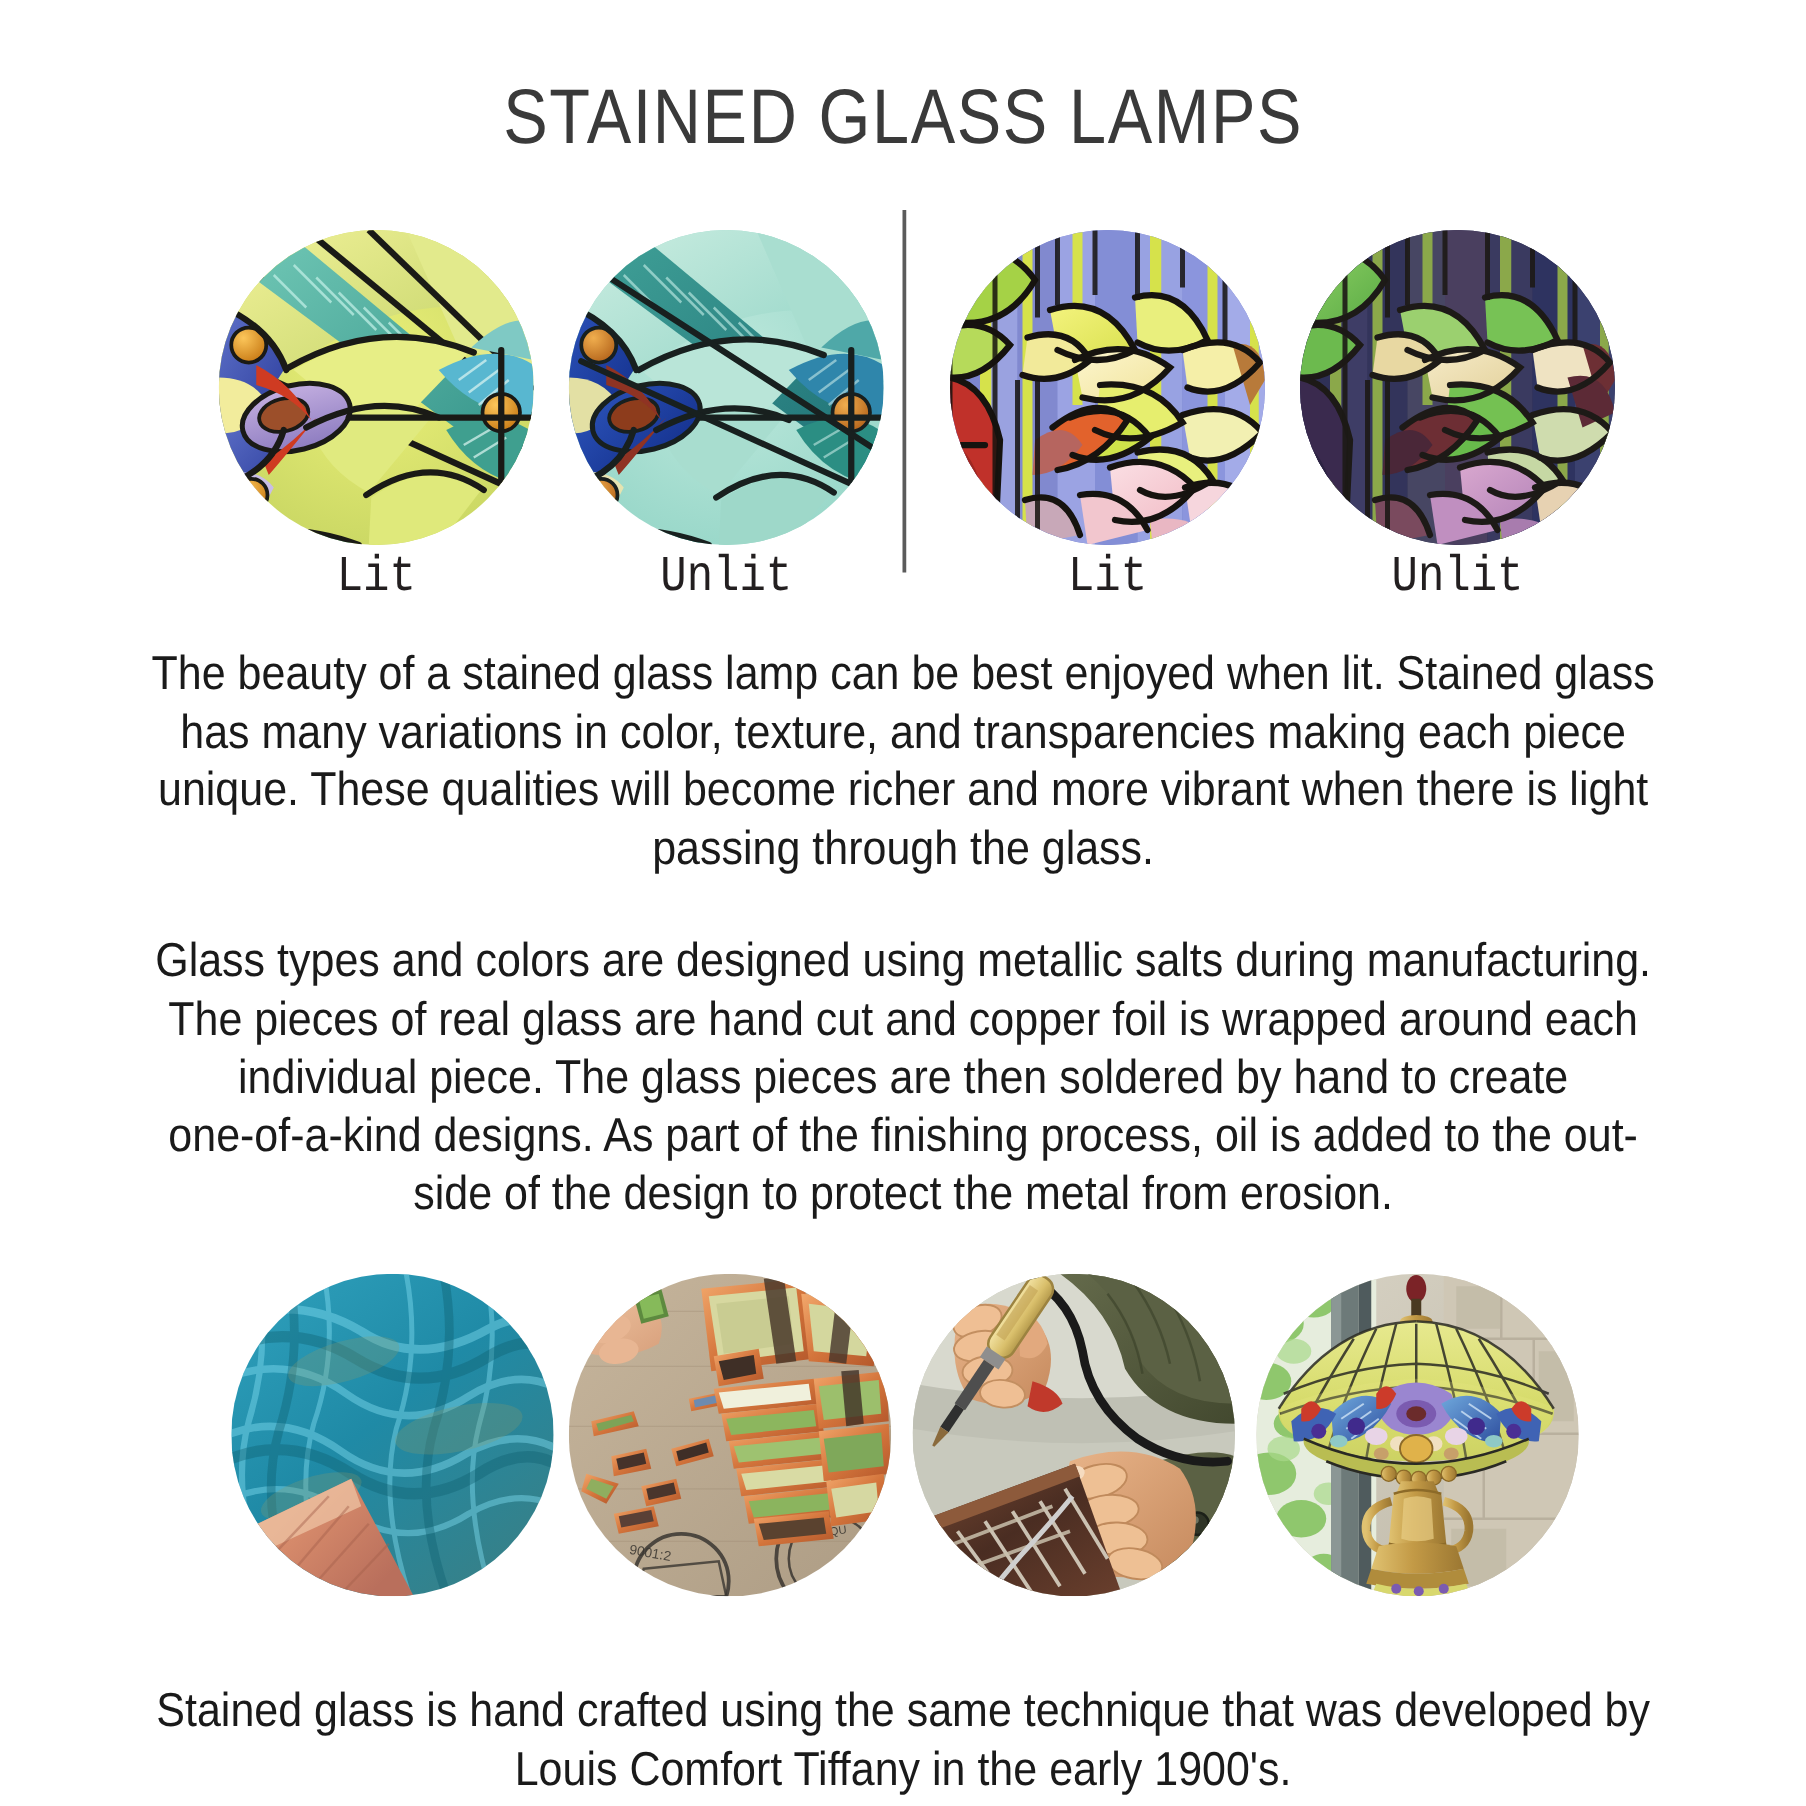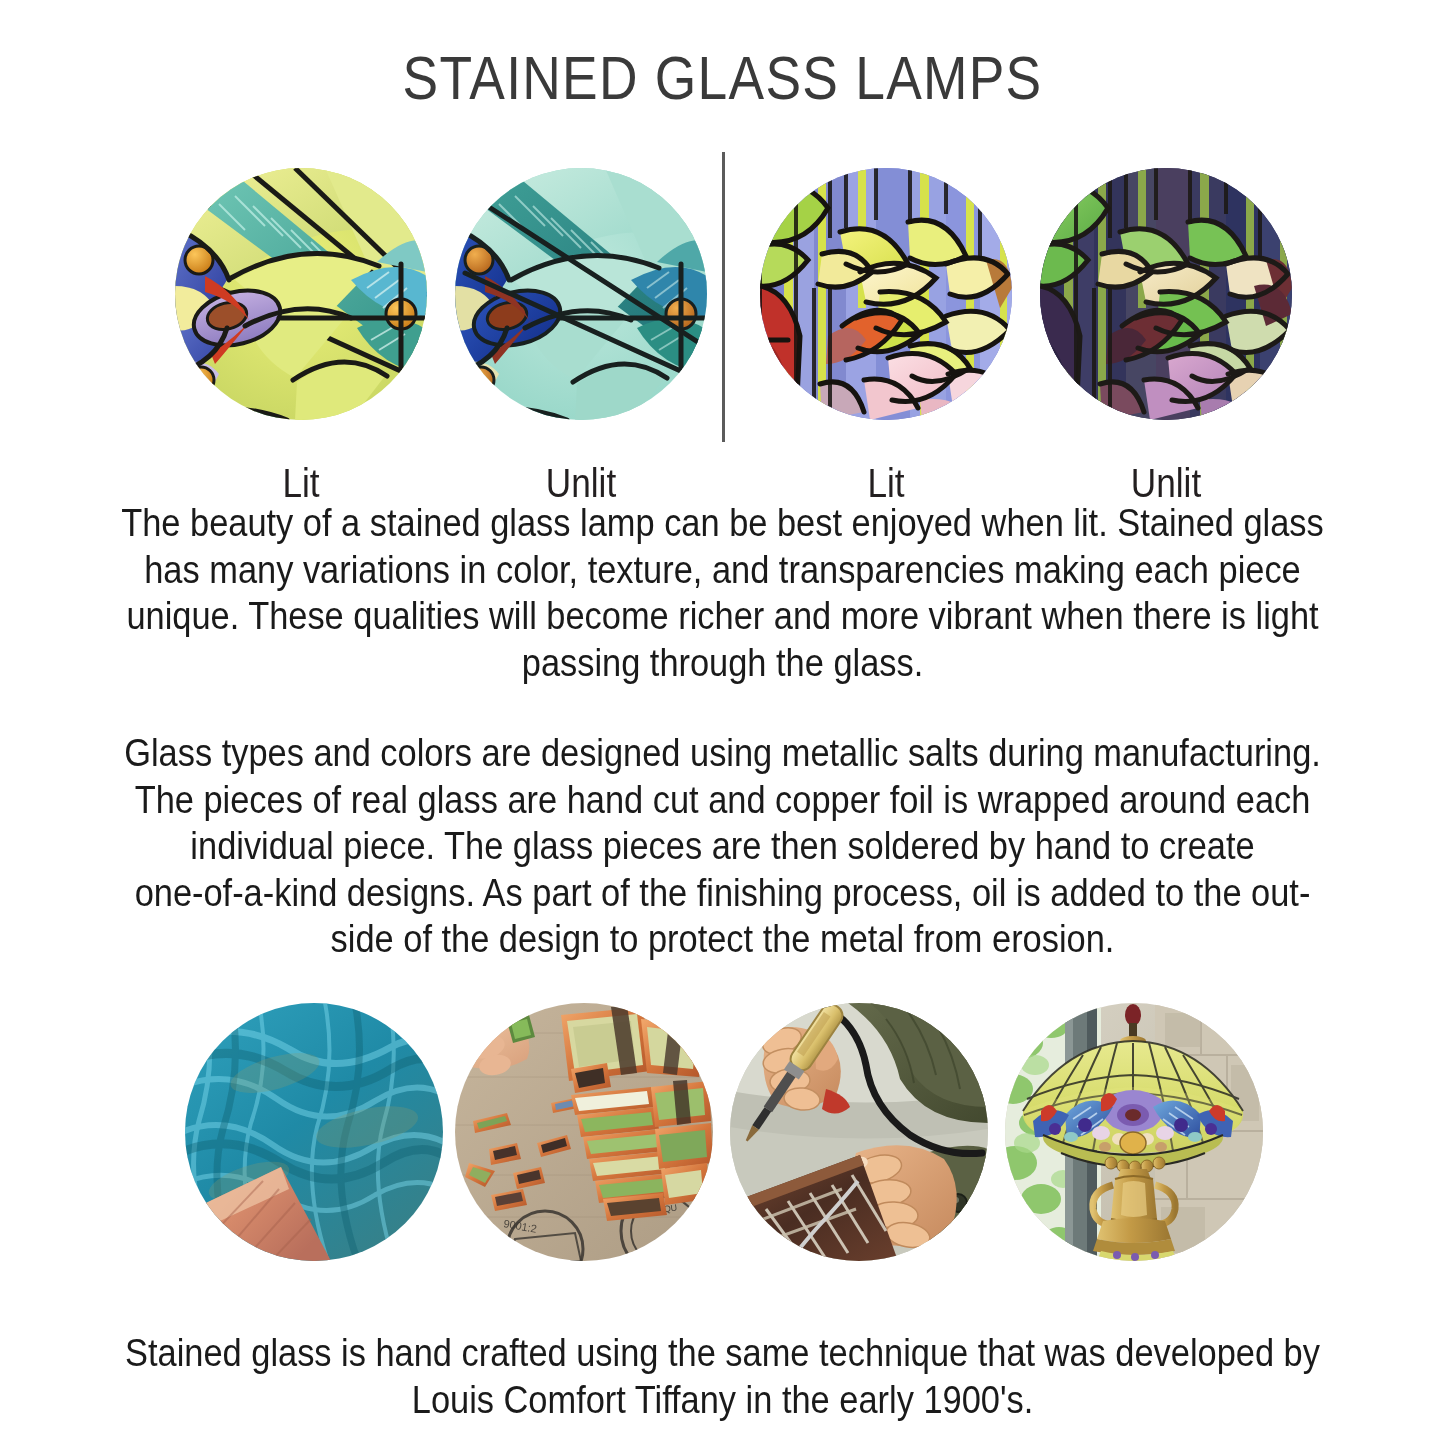--- a/index.html
+++ b/index.html
@@ -3,21 +3,21 @@
 <meta charset="utf-8">
 <style>
   * { margin:0; padding:0; box-sizing:border-box; }
   html,body { width:1445px; height:1445px; background:#ffffff; }
   body {
     font-family:"Liberation Sans", sans-serif;
     color:#231f20;
     position:relative;
     overflow:hidden;
   }
-  .page { position:relative; width:1445px; height:1138px; background:#fff; }
+  .page { position:relative; width:1445px; height:1138px; background:#fff;margin-top:16px; }
 
   
   .title {
     position:absolute; left:0; top:44px; width:1445px;
     text-align:center;
     font-size:62px;
     line-height:68px;
     letter-spacing:1.5px;
     font-weight:400;
     color:#3a3a3a;
@@ -36,21 +36,21 @@
   }
   .circ > svg { display:block; width:100%; height:100%; }
 
   .divider {
     position:absolute;
     left:722px; top:152px;
     width:3px; height:290px;
     background:#5b5b5b;
   }
 
-  .caption-row { position:absolute; left:0; top:460px; width:1445px; height:48px; }
+  .caption-row { position:absolute; left:0; top:424px; width:1445px; height:48px;font-family:Liberation Mono, monospace; }
   .caption {
     position:absolute;
     text-align:center;
     font-size:40px;
     line-height:46px;
     color:#231f20;
     transform:scaleX(0.88);
   }
 
   

